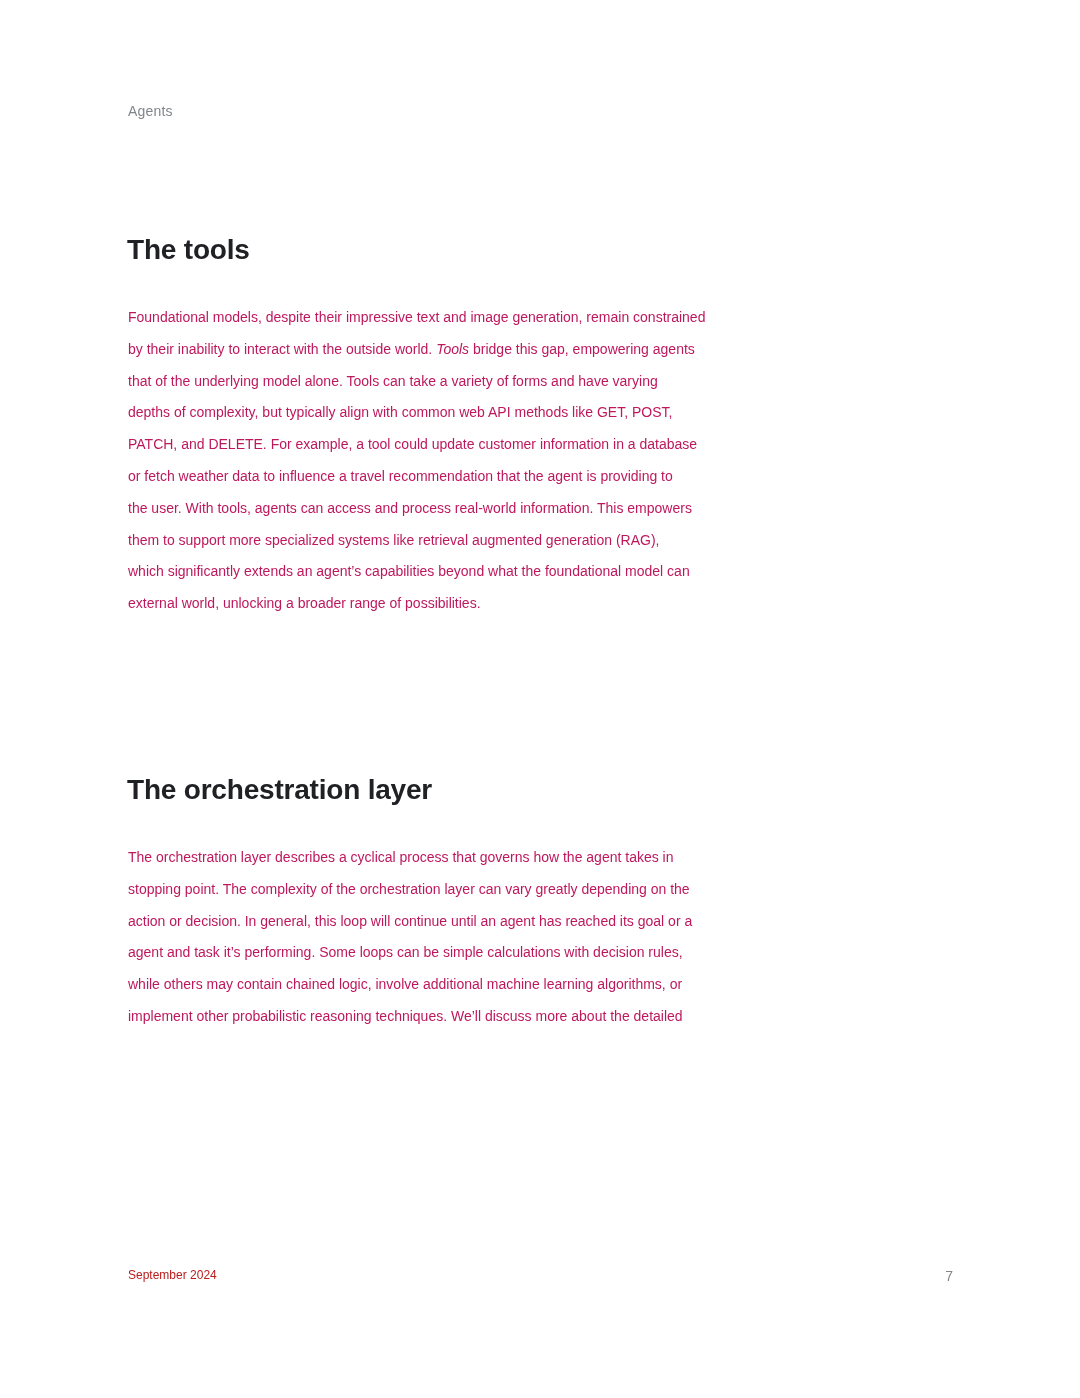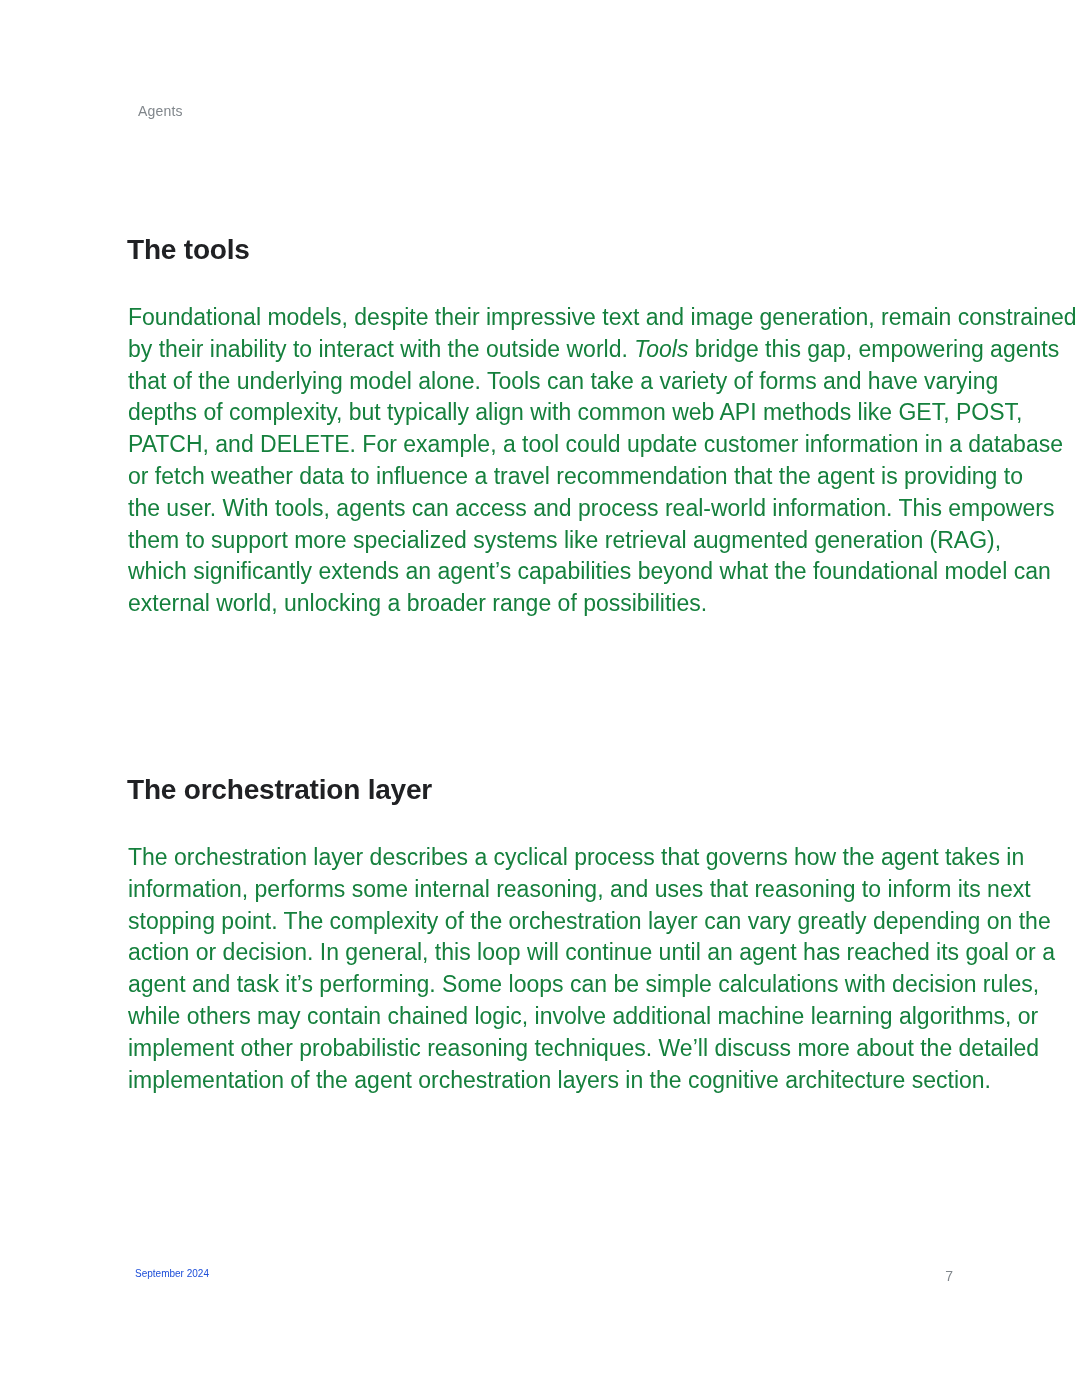--- a/index.html
+++ b/index.html
@@ -1,26 +1,26 @@
 <!DOCTYPE html>
 <html><head>
   <meta charset="utf-8">
   <style>
     html, body { margin: 0; padding: 0; background: #ffffff; }
     body { width: 1080px; height: 1398px; position: relative; overflow: hidden;
            font-family: "Liberation Sans", "DejaVu Sans", sans-serif; color: #202124; }
-    .header { position: absolute; left: 128px; top: 103px; font-size: 14px; color: #80868b; letter-spacing: 0.2px; margin-left: 10px; }
+    .header { position: absolute; left: 128px; top: 103px; font-size: 14px; color: #80868b; letter-spacing: 0.2px; }
     .h2 { position: absolute; left: 127px; font-size: 28px; font-weight: bold; color: #202124; margin: 0; letter-spacing: -0.2px; }
     .h2.tools { top: 234px; text-align: center; }
     .h2.orch { top: 774px; }
-    .para { position: absolute; left: 128px; width: 840px; font-size: 23px; line-height: 31.8px; color: #15803d; }
+    .para { position: absolute; left: 128px; width: 840px; font-size: 14px; line-height: 31.8px; color: #be185d; }
     .para.p1 { top: 302px; }
     .para.p2 { top: 842px; }
     .line { display: block; white-space: nowrap; }
-    .footer-date { position: absolute; left: 128px; top: 1268px; font-size: 10px; color: #1d4ed8; margin-left: 7px; }
+    .footer-date { position: absolute; left: 128px; top: 1268px; font-size: 12px; color: #b91c1c; }
     .footer-page { position: absolute; right: 127px; top: 1268px; font-size: 14px; color: #80868b; }
     em { font-style: italic; }
   </style>
 </head>
 <body>
 
 <div class="header">Agents</div>
 
 <h2 class="h2 tools">The tools</h2>
 <div class="para p1">
@@ -32,23 +32,21 @@
     <span class="line">or fetch weather data to influence a travel recommendation that the agent is providing to</span>
     <span class="line">the user. With tools, agents can access and process real-world information. This empowers</span>
     <span class="line">them to support more specialized systems like retrieval augmented generation (RAG),</span>
     <span class="line">which significantly extends an agent’s capabilities beyond what the foundational model can</span>
     <span class="line">external world, unlocking a broader range of possibilities.</span>
   </div>
 
 <h2 class="h2 orch">The orchestration layer</h2>
 <div class="para p2">
     <span class="line">The orchestration layer describes a cyclical process that governs how the agent takes in</span>
-    <span class="line">information, performs some internal reasoning, and uses that reasoning to inform its next</span>
     <span class="line">stopping point. The complexity of the orchestration layer can vary greatly depending on the</span>
     <span class="line">action or decision. In general, this loop will continue until an agent has reached its goal or a</span>
     <span class="line">agent and task it’s performing. Some loops can be simple calculations with decision rules,</span>
     <span class="line">while others may contain chained logic, involve additional machine learning algorithms, or</span>
     <span class="line">implement other probabilistic reasoning techniques. We’ll discuss more about the detailed</span>
-    <span class="line">implementation of the agent orchestration layers in the cognitive architecture section.</span>
   </div>
 
 <div class="footer-date">September 2024</div>
 <div class="footer-page">7</div>
 
 </body></html>

